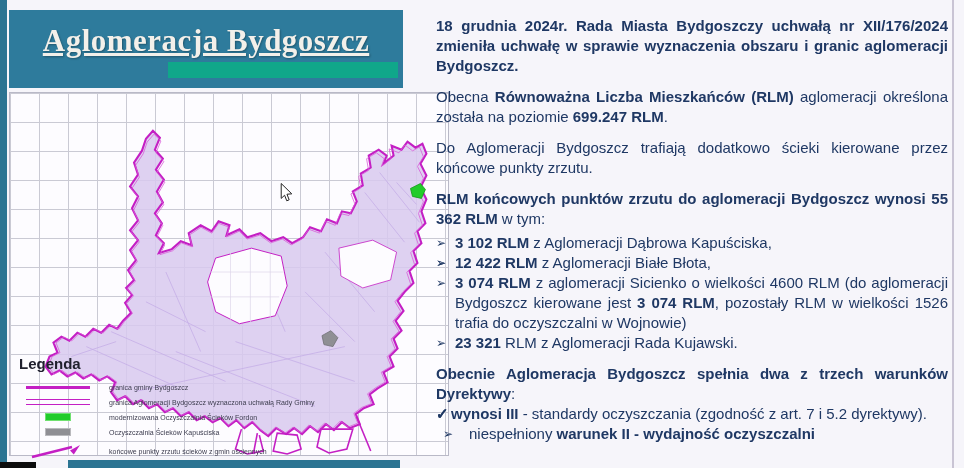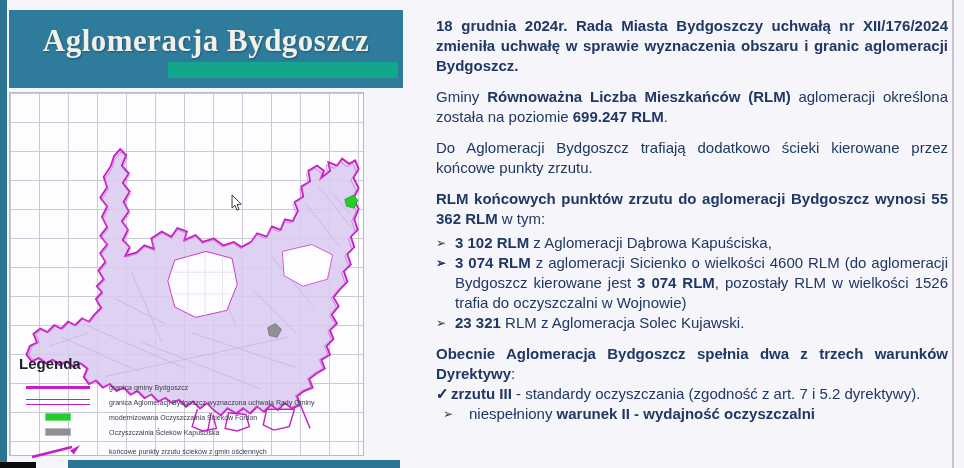--- a/index.html
+++ b/index.html
@@ -18,26 +18,27 @@
   
   .title-block {
     position:absolute; left:9px; top:10px; width:394px; height:78px;
     background:#2E7B9C;
   }
   .title-text {
     position:absolute; left:0; right:0; top:13px; text-align:center;
     font-family:"Liberation Serif", serif; font-weight:bold;
     font-size:31px; color:#F3F0EA; letter-spacing:.5px;
     text-shadow:1px 1px 2px rgba(0,0,0,.3);
+    text-decoration:underline;
   }
   .title-accent { position:absolute; left:159px; top:52px; width:230px; height:16px; background:#10A78A; }
 
   
   .map-panel {
-    position:absolute; left:9px; top:92px; width:355px; height:364px;
+    position:absolute; left:9px; top:92px; width:440px; height:364px;
     background:#FDFCFF;
     background-image:
       linear-gradient(#cacad4 1px, transparent 1px),
       linear-gradient(90deg, #cacad4 1px, transparent 1px);
     background-size:29px 29px;
     border:1px solid #b9b9c7;
     padding-left:36px;
   }
   .map-art { position:absolute; left:0; top:0; width:100%; height:100%; }
 
@@ -169,29 +170,29 @@
             <polygon points="54,2 44,7.6 47.8,11.5" fill="#C41FC4"></polygon>
           </svg>
       </span>
       <span class="legend-label">końcowe punkty zrzutu ścieków z gmin ościennych</span>
     </div>
   </div>
 </div>
 
 <div class="text-panel">
   <p class="para"><span class="b">18 grudnia 2024r. Rada Miasta Bydgoszczy uchwałą nr XII/176/2024 zmieniła uchwałę w sprawie wyznaczenia obszaru i granic aglomeracji Bydgoszcz.</span></p>
-  <p class="para"><span>Gminy </span><span class="b">Równoważna Liczba Mieszkańców (RLM)</span><span> aglomeracji określona została na poziomie </span><span class="b">699.247 RLM</span><span>.</span></p>
+  <p class="para"><span>Obecna </span><span class="b">Równoważna Liczba Mieszkańców (RLM)</span><span> aglomeracji określona została na poziomie </span><span class="b">699.247 RLM</span><span>.</span></p>
   <p class="para"><span>Do Aglomeracji Bydgoszcz trafiają dodatkowo ścieki kierowane przez końcowe punkty zrzutu.</span></p>
   <p class="para para-tight"><span class="b">RLM końcowych punktów zrzutu do aglomeracji Bydgoszcz wynosi 55 362 RLM</span><span> w tym:</span></p>
 
   <ul class="bullets">
     <li><span class="bullet-glyph">➢</span><span><span class="b">3 102 RLM</span><span> z Aglomeracji Dąbrowa Kapuściska,</span></span></li>
     <li><span class="bullet-glyph">➢</span></li>
-    <li><span class="bullet-glyph">➢</span></li>
+    <li><span class="bullet-glyph">➢</span><span><span class="b">12 422 RLM</span><span> z Aglomeracji Białe Błota,</span></span></li>
     <li><span class="bullet-glyph">➢</span><span><span class="b">3 074 RLM</span><span> z aglomeracji Sicienko o wielkości 4600 RLM (do aglomeracji Bydgoszcz kierowane jest </span><span class="b">3 074 RLM</span><span>, pozostały RLM w wielkości 1526 trafia do oczyszczalni w Wojnowie)</span></span></li>
-    <li><span class="bullet-glyph">➢</span><span><span class="b">23 321</span><span> RLM z Aglomeracja Solec Kujawski.</span></span></li>
+    <li><span class="bullet-glyph">➢</span><span><span class="b">23 321</span><span> RLM z Aglomeracji Rada Kujawski.</span></span></li>
   </ul>
 
   <p><span class="b">Obecnie Aglomeracja Bydgoszcz spełnia dwa z trzech warunków Dyrektywy</span><span>:</span></p>
   <div class="cond-row"><span class="cond-glyph">✓</span></div>
-  <div class="cond-row"><span class="cond-glyph">✓</span><span><span class="b">zrzutu III</span><span> - standardy oczyszczania (zgodność z art. 7 i 5.2 dyrektywy).</span></span></div>
+  <div class="cond-row"><span class="cond-glyph">✓</span><span><span class="b">wynosi III</span><span> - standardy oczyszczania (zgodność z art. 7 i 5.2 dyrektywy).</span></span></div>
   <div class="cond-row indent"><span class="cond-glyph">➢</span><span><span>niespełniony </span><span class="b">warunek II - wydajność oczyszczalni</span></span></div>
 </div>
 
 </body></html>

